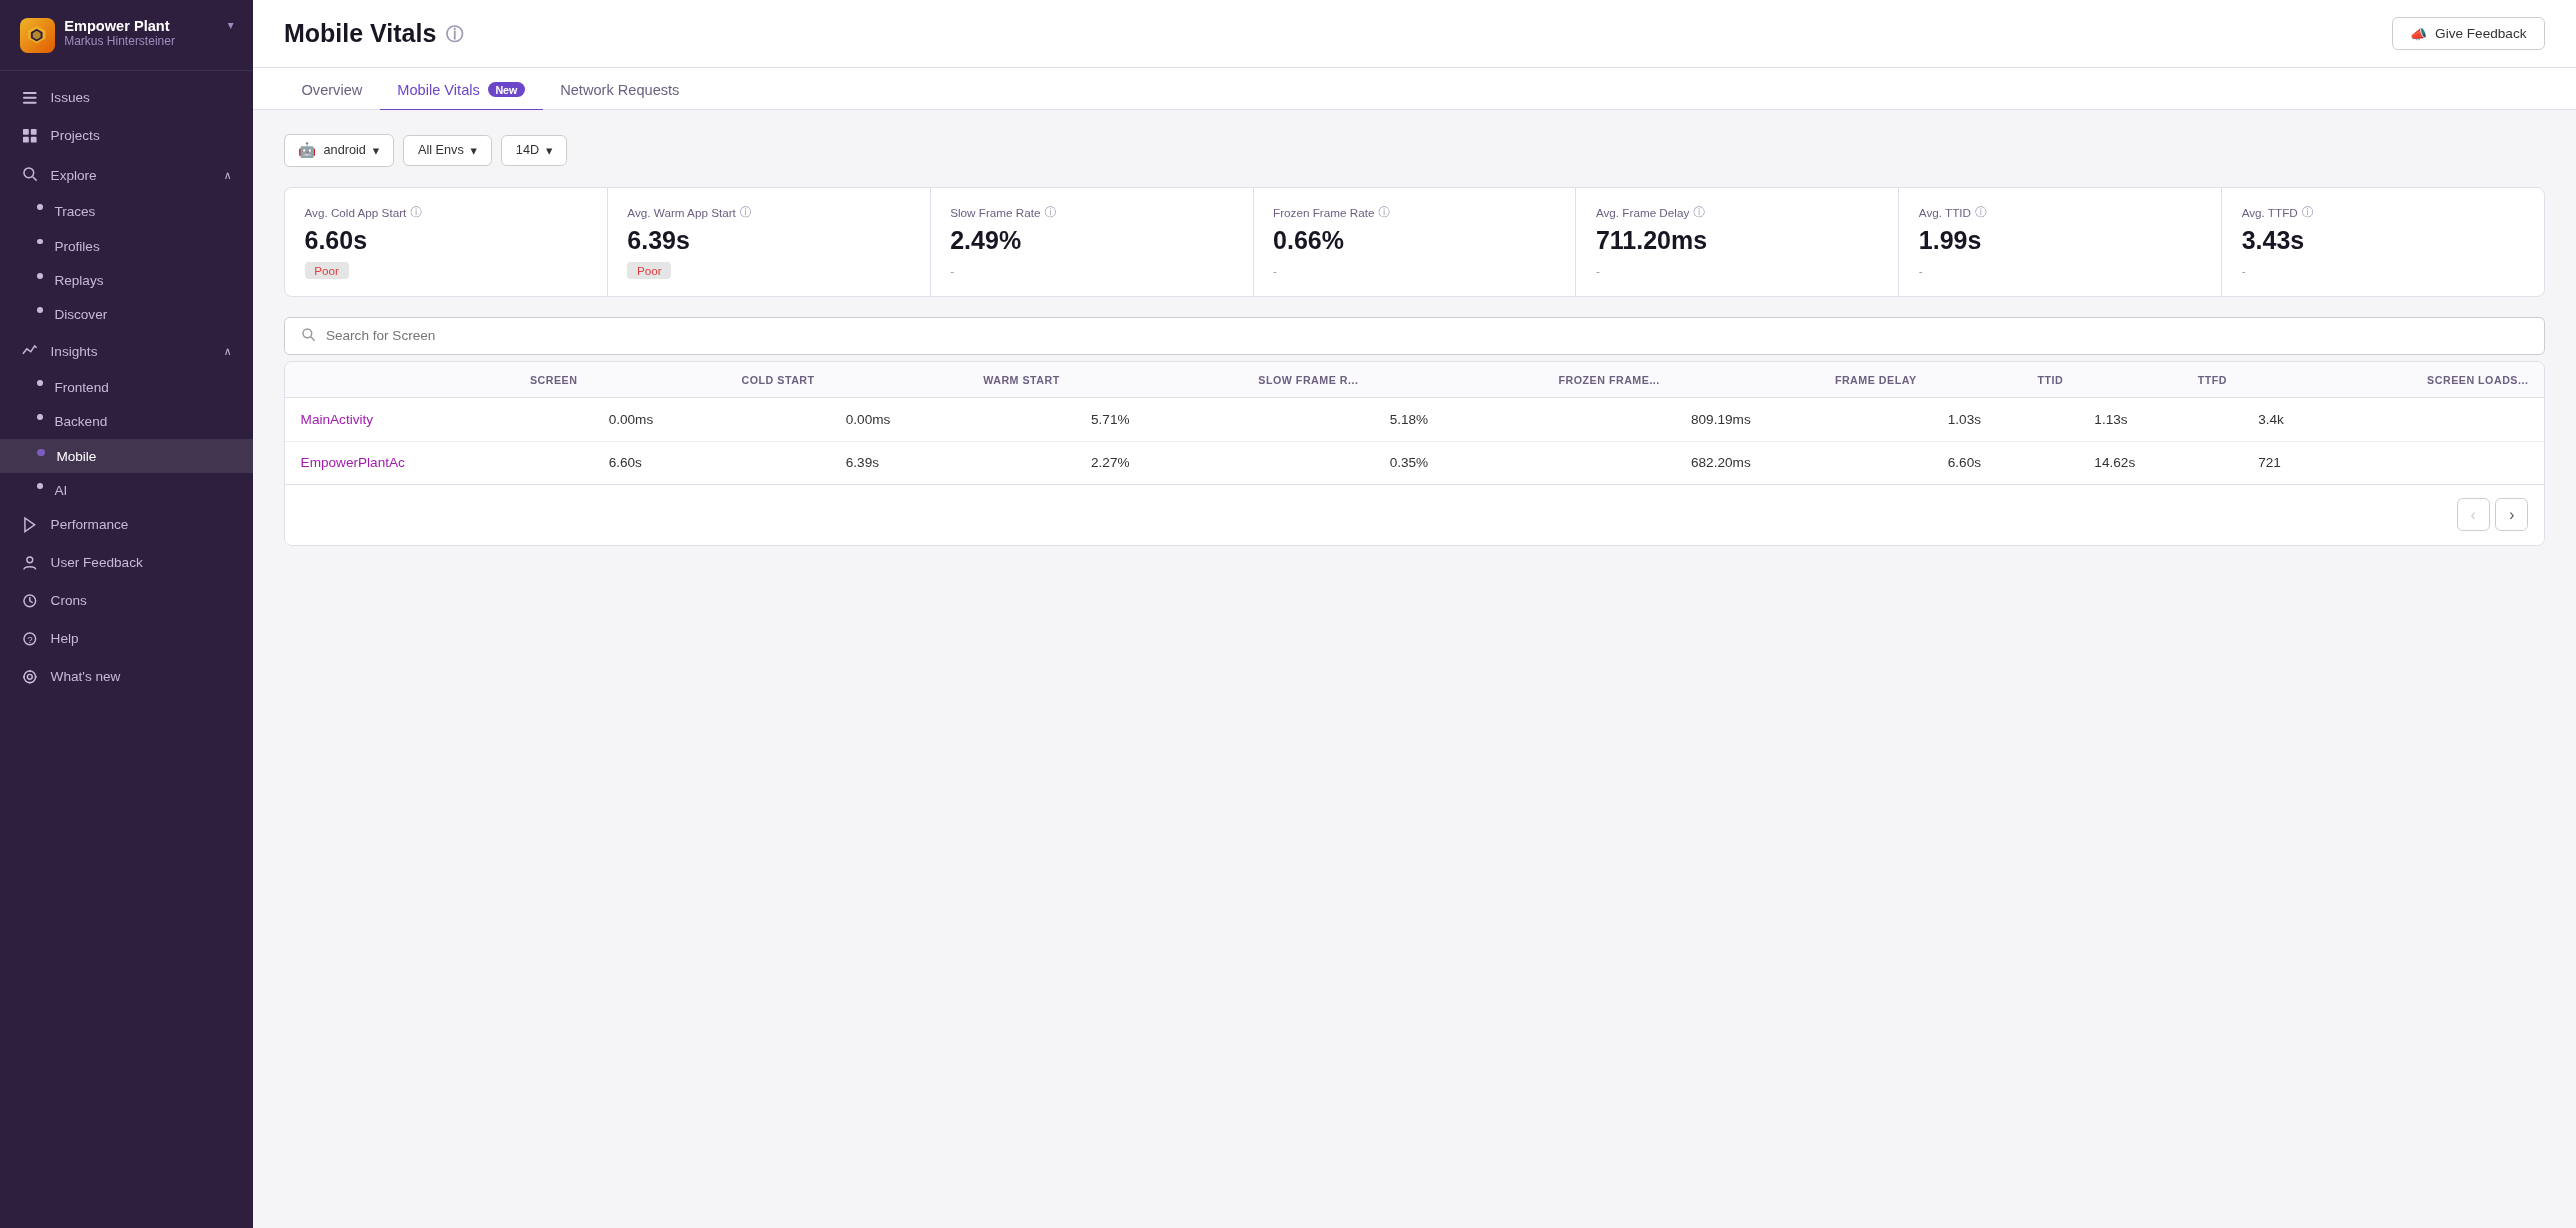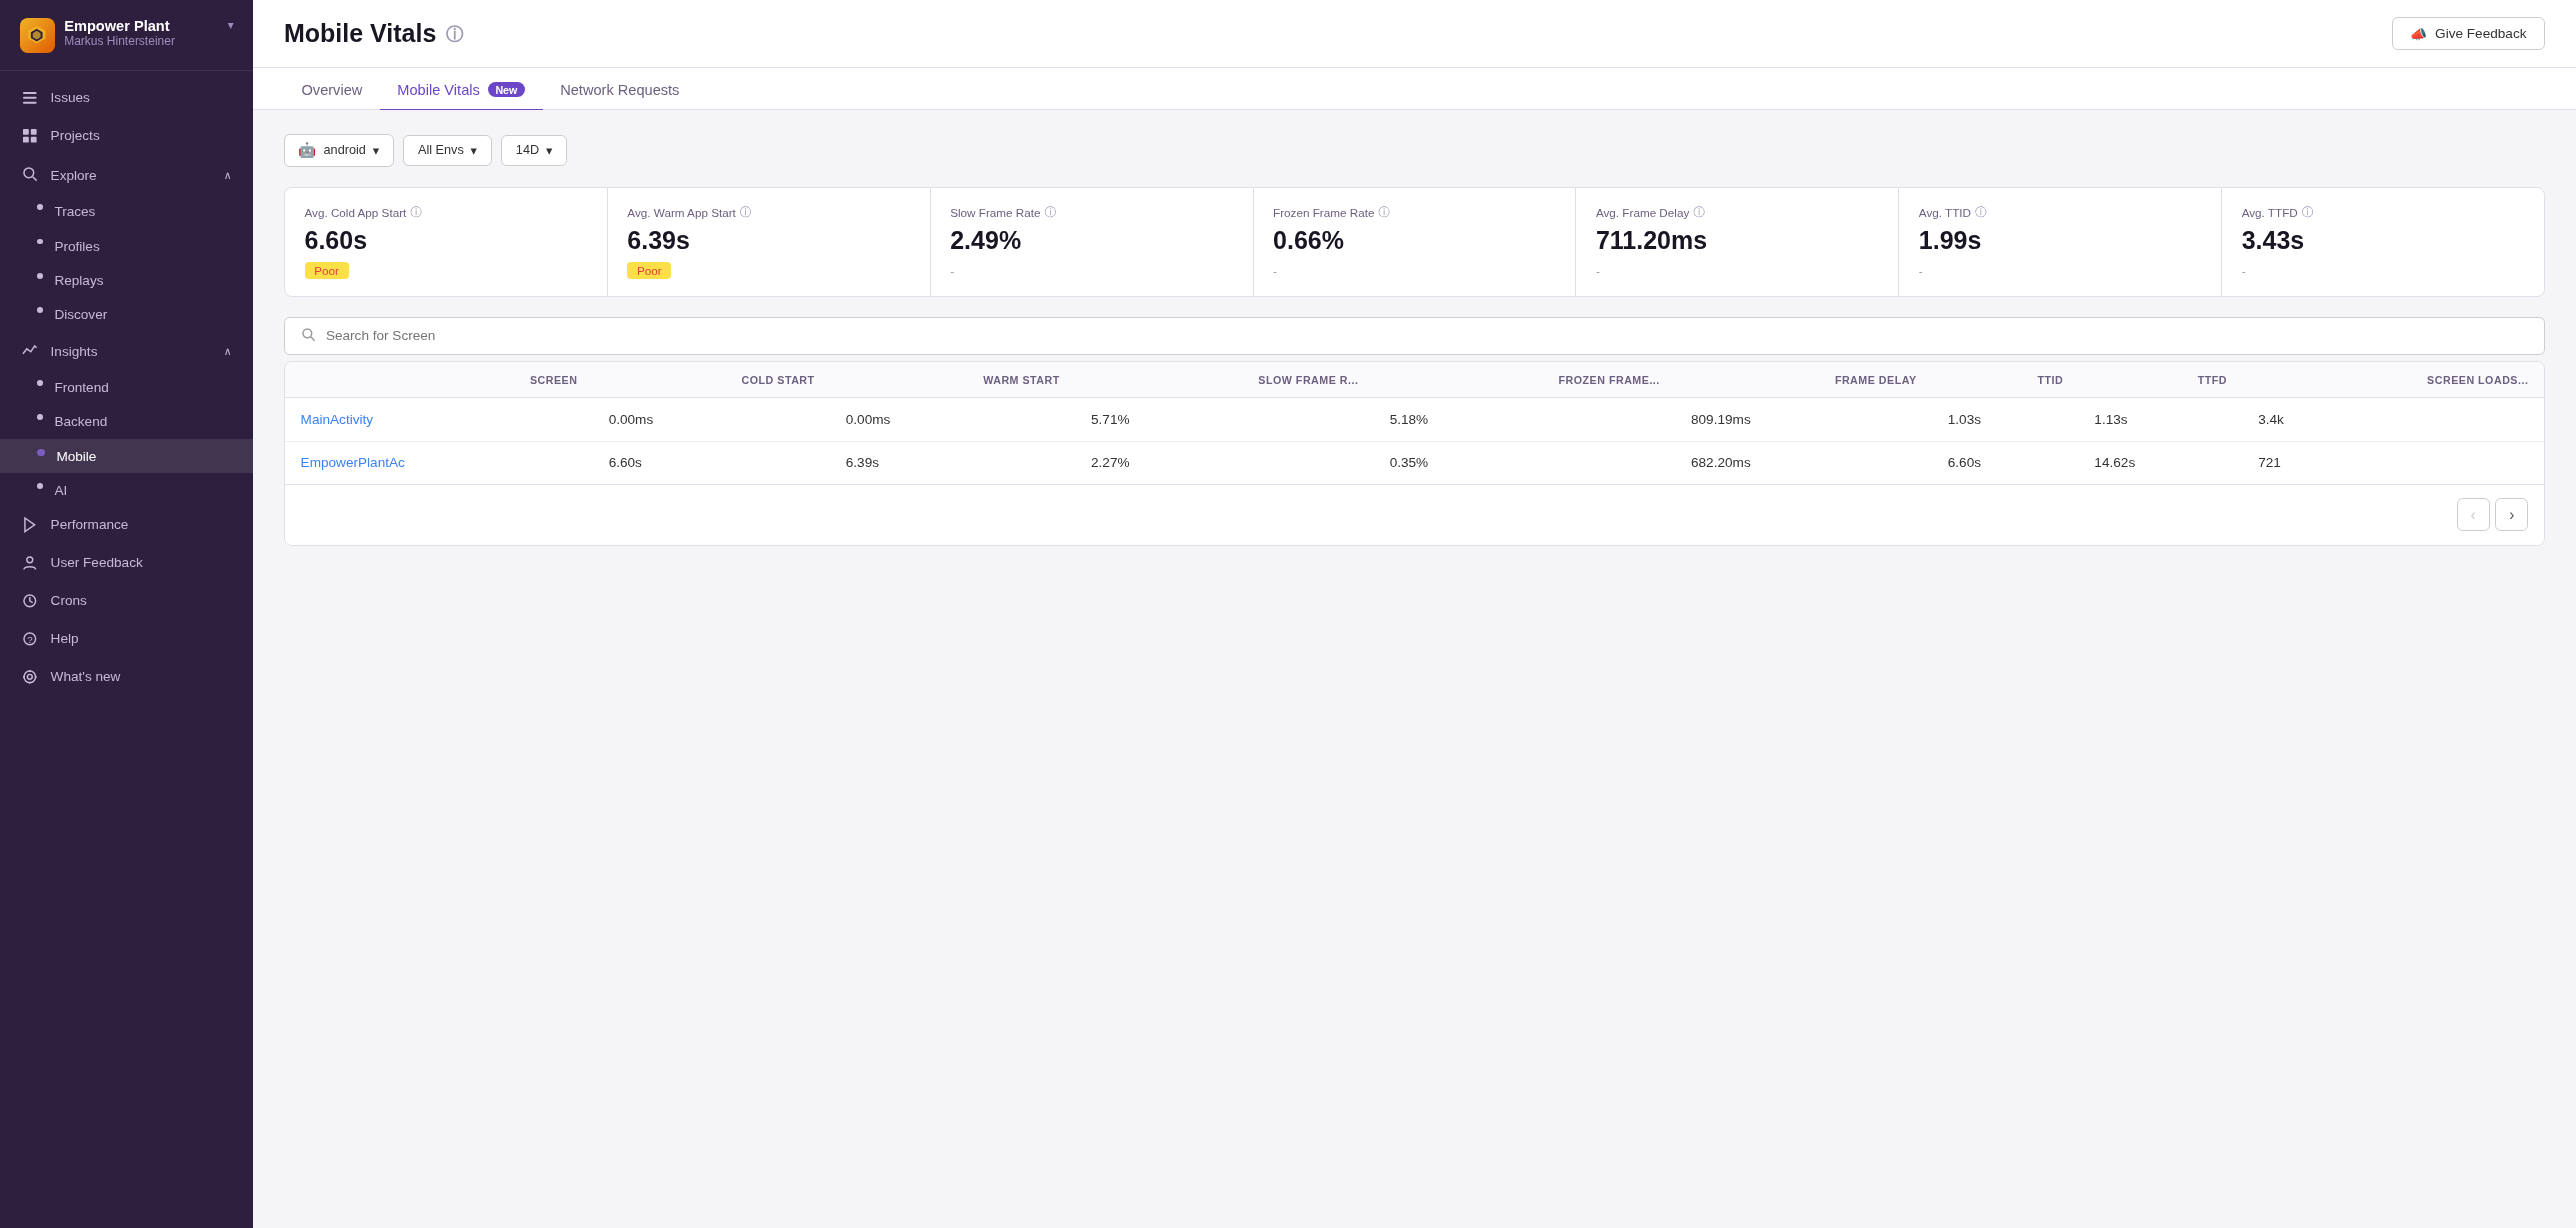--- a/index.html
+++ b/index.html
@@ -134,21 +134,21 @@
     .metric-card {
       flex: 1;
       padding: 17.5px 19.5px;
       border-right: 1px solid #e2dde8;
       min-width: 0;
     }
     .metric-card:last-child { border-right: none; }
     .metric-label { font-size: 11.7px; color: #6c5f80; margin-bottom: 5.8px; display: flex; align-items: center; gap: 3.9px; white-space: nowrap; }
     .metric-value { font-size: 25px; font-weight: 700; color: #1a1523; margin-bottom: 5.8px; }
     .metric-status { font-size: 11.7px; }
-    .metric-status.poor { color: #e03e3e; background: #fde047; padding: 1.9px 9.7px; border-radius: 3.9px; display: inline-block; }
+    .metric-status.poor { color: #e03e3e; background: #e5e5e5; padding: 1.9px 9.7px; border-radius: 3.9px; display: inline-block; }
     .metric-status.dash { color: #999; }
     .metric-help { color: #a09ab5; font-size: 11.7px; cursor: pointer; }
 
     
     .search-row { margin-bottom: 6px; }
     .search-box {
       display: flex; align-items: center; gap: 9.7px;
       border: 1.5px solid #ccc;
       border-radius: 5.8px;
       background: #fff;
@@ -176,21 +176,21 @@
       border-bottom: 1px solid #e2dde8;
       background: #faf9fc;
     }
     .data-table td {
       padding: 13.6px 15.6px;
       font-size: 13.6px;
       color: #333;
       border-bottom: 1px solid #f0edf5;
     }
     .data-table tr:last-child td { border-bottom: none; }
-    .data-table .link-cell { color: #3b82f6; cursor: pointer; }
+    .data-table .link-cell { color: #a21caf; cursor: pointer; }
 
     
     .pagination { display: flex; justify-content: flex-end; gap: 5.8px; padding: 13.6px 15.6px; background: #fff; border-top: 1px solid #e2dde8; }
     .page-btn {
       width: 33px; height: 33px;
       border: 1.5px solid #ccc;
       border-radius: 5.8px;
       background: #fff;
       cursor: pointer;
       display: flex; align-items: center; justify-content: center;

